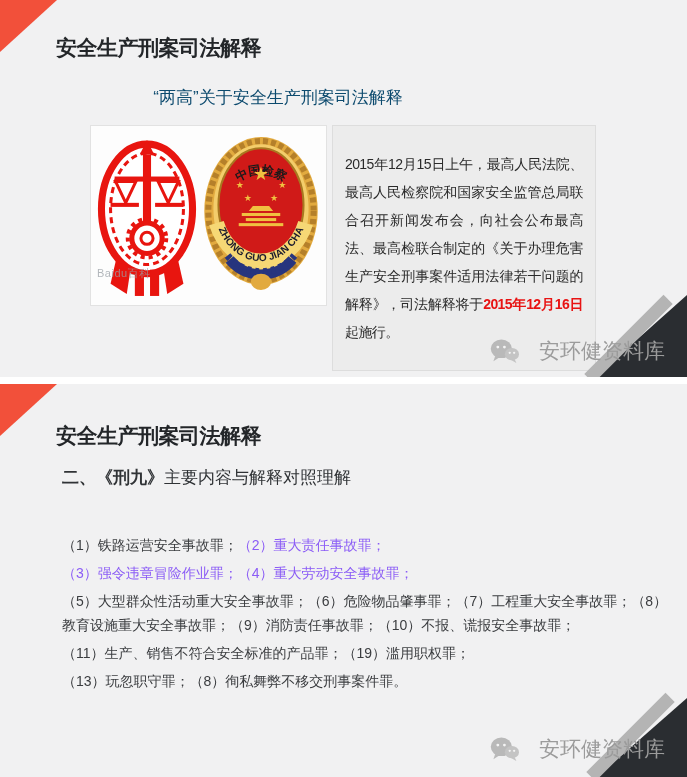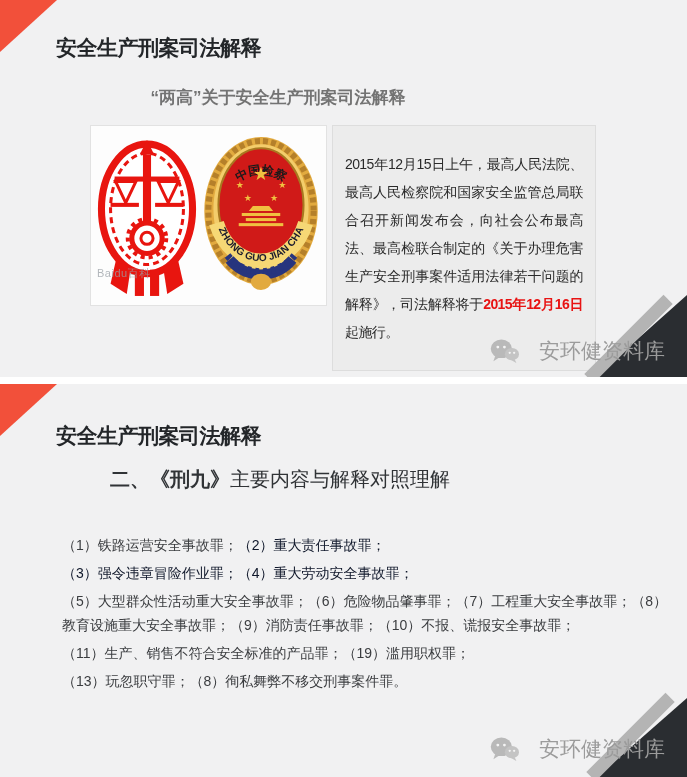--- a/index.html
+++ b/index.html
@@ -21,21 +21,21 @@
   }
   .slide-title {
     position:absolute; left:56px; font-size:21px; font-weight:700;
     color:#232629; letter-spacing:-0.5px;
   }
   #slide1 .slide-title { top:20px; }
   #slide2 .slide-title { top:24px; }
 
   .subtitle {
     position:absolute; left:0; top:86px; width:556px; text-align:center;
-    font-size:17px; font-weight:700; color:#737373;
+    font-size:17px; font-weight:400; color:#0c4a6e;
   }
 
   .img-block {
     position:absolute; left:90px; top:125px; width:237px; height:181px;
     background:#fdfdfd; border:1px solid #e2e2e2; box-sizing:border-box;
   }
   .emblem-court { position:absolute; left:6px; top:6px; }
   .emblem-proc  { position:absolute; left:110px; top:8px; }
   .photo-watermark {
     position:absolute; left:6px; bottom:24px; font-size:11px;
@@ -43,29 +43,29 @@
   }
 
   .news-block {
     position:absolute; left:332px; top:125px; width:264px; min-height:170px;
     background:#ececec; border:1px solid #dddddd; box-sizing:border-box;
     padding:24px 12px; font-size:14px; line-height:28px; color:#2a2a2a;
     letter-spacing:-0.6px; text-align:justify;
   }
   .news-date { color:#e81313; font-weight:700; }
 
-  .heading { position:absolute; left:62px; top:82px; font-size:20px; color:#303336;margin-left:48px; }
+  .heading { position:absolute; left:62px; top:82px; font-size:17px; color:#303336; }
   .heading .bold { font-weight:700; }
 
   .body-text {
     position:absolute; left:62px; top:149px; width:612px;
     font-size:14px; line-height:24px; color:#3a3c3f;
   }
   .body-text p { margin:0 0 4px 0; }
-  .red { color:#0f172a; }
+  .red { color:#8b5cf6; }
 
   .corner-dark {
     position:absolute; right:0; bottom:0; background:#2a2d31;
     clip-path:polygon(100% 0,100% 100%,0 100%);
   }
   #slide1 .corner-dark { width:92px; height:82px; }
   #slide2 .corner-dark { width:90px; height:79px; }
 
   .stripe {
     position:absolute; width:13px; height:112px; background:#b4b4b4;

